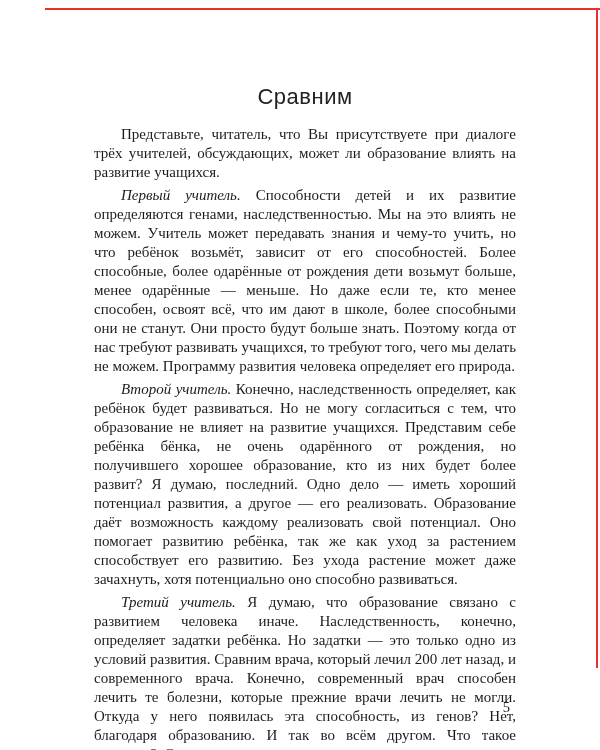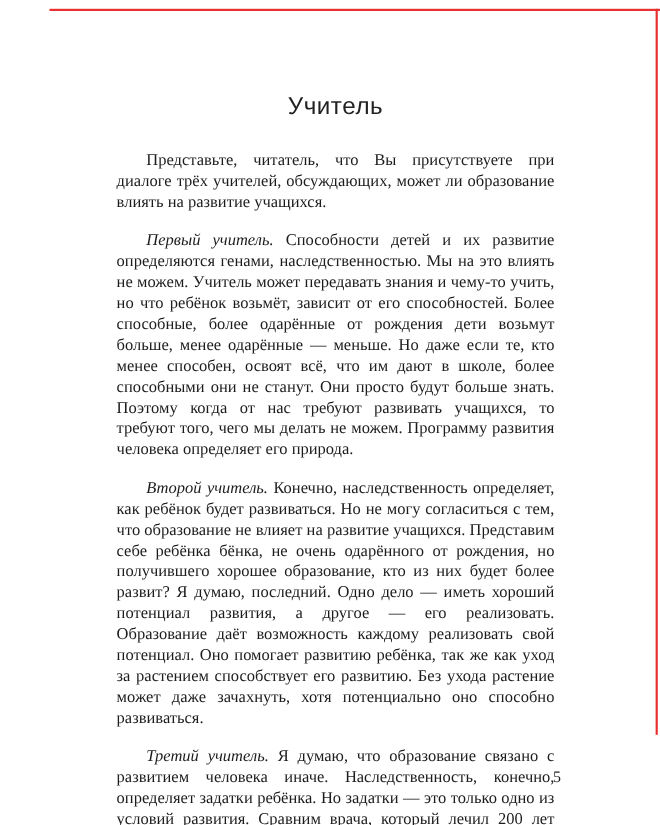--- a/index.html
+++ b/index.html
@@ -37,41 +37,41 @@
   }
   .text-block {
     position: absolute;
     top: 121px; left: 90px; width: 430px;
     font-size: 15px;
     line-height: 19px;
     text-align: justify;
     color: #1c1c1c;
   }
   .text-block p {
-    margin: 16px;
+    margin: 4px;
     text-indent: 27px;
   }
   .lead {
     font-weight: normal;
     font-style: italic;
   }
   .page-number {
     position: absolute;
     top: 699px; right: 90px;
     font-size: 14.5px;
     color: #1c1c1c;
   }
 </style>
 </head>
 <body>
 
 <div class="book-page">
   <div class="frame-top" style="background: rgb(232, 49, 46);"></div>
   <div class="frame-right" style="background: rgb(232, 49, 46);"></div>
-  <h1 class="page-title">Учитель</h1>
+  <h1 class="page-title">Сравним</h1>
   <div class="text-block" id="paragraphs">
       <p><span>Представьте, читатель, что Вы присутствуете при диалоге трёх учителей, обсуждающих, может ли образование влиять на развитие учащихся.</span></p>
       <p><span class="lead">Первый учитель.</span> <span>Способности детей и их развитие определяются генами, наследственностью. Мы на это влиять не можем. Учитель может передавать знания и чему-то учить, но что ребёнок возьмёт, зависит от его способностей. Более способные, более одарённые от рождения дети возьмут больше, менее одарённые — меньше. Но даже если те, кто менее способен, освоят всё, что им дают в школе, более способными они не станут. Они просто будут больше знать. Поэтому когда от нас требуют развивать учащихся, то требуют того, чего мы делать не можем. Программу развития человека определяет его природа.</span></p>
       <p><span class="lead">Второй учитель.</span> <span>Конечно, наследственность определяет, как ребёнок будет развиваться. Но не могу согласиться с тем, что образование не влияет на развитие учащихся. Представим себе ребёнка бёнка, не очень одарённого от рождения, но получившего хорошее образование, кто из них будет более развит? Я думаю, последний. Одно дело — иметь хороший потенциал развития, а другое — его реализовать. Образование даёт возможность каждому реализовать свой потенциал. Оно помогает развитию ребёнка, так же как уход за растением способствует его развитию. Без ухода растение может даже зачахнуть, хотя потенциально оно способно развиваться.</span></p>
       <p><span class="lead">Третий учитель.</span> <span>Я думаю, что образование связано с развитием человека иначе. Наследственность, конечно, определяет задатки ребёнка. Но задатки — это только одно из условий развития. Сравним врача, который лечил 200 лет назад, и современного врача. Конечно, современный врач способен лечить те болезни, которые прежние врачи лечить не могли. Откуда у него появилась эта способность, из генов? Нет, благодаря образованию. И так во всём другом. Что такое развитие? Это появление в психике человека чего-то нового, новых способностей, которых раньше не было. Откуда они берутся? Не потому, что они «записаны» где-то в генах и созревают со временем, а потому что передаются от одних людей другим. Люди с лучшими задатками будут осваивать больше и лучше, чем люди с меньшими задатками, но и те и другие будут развиваться, обучаясь.</span></p>
     </div>
   <div class="page-number">5</div>
 </div>
 
 </body></html>

